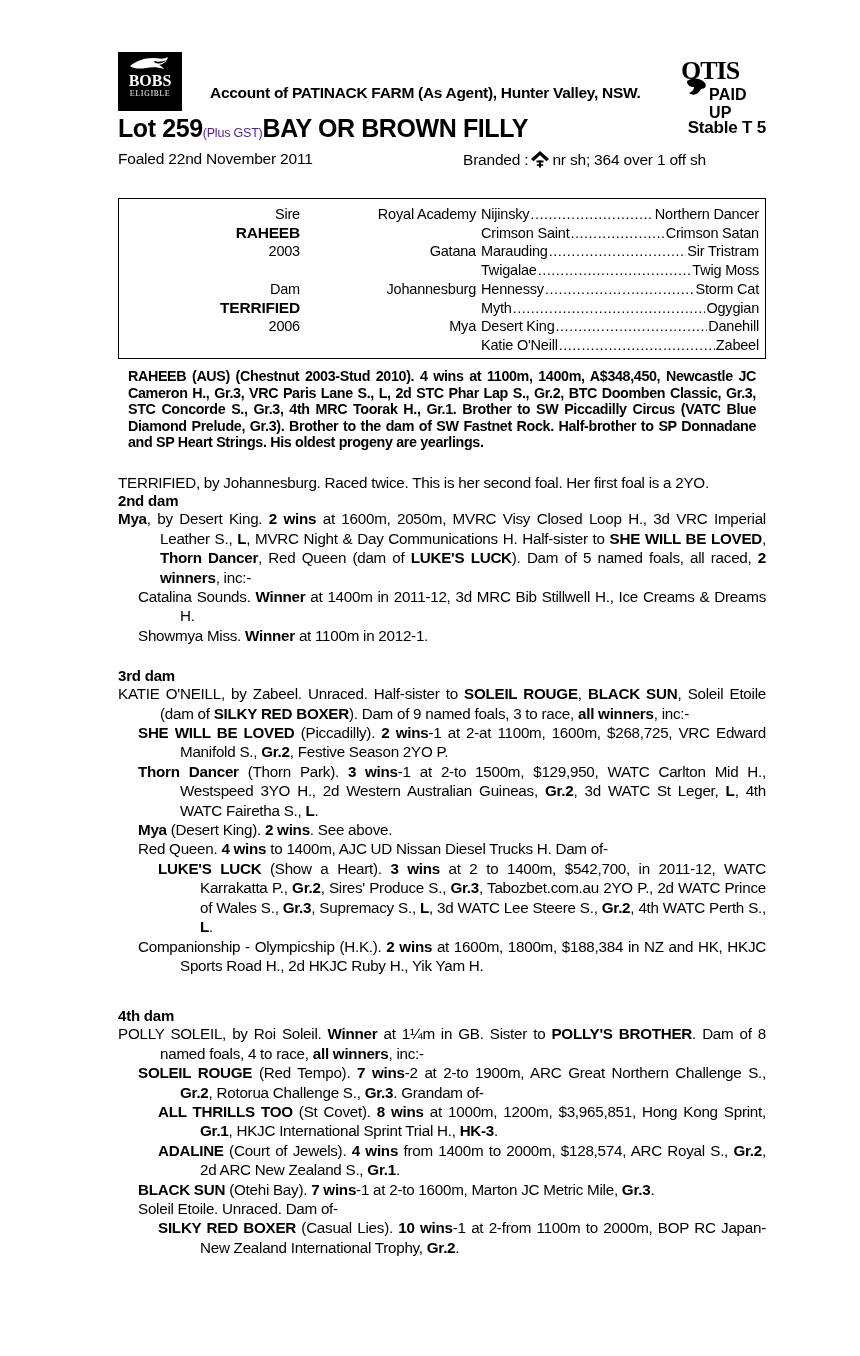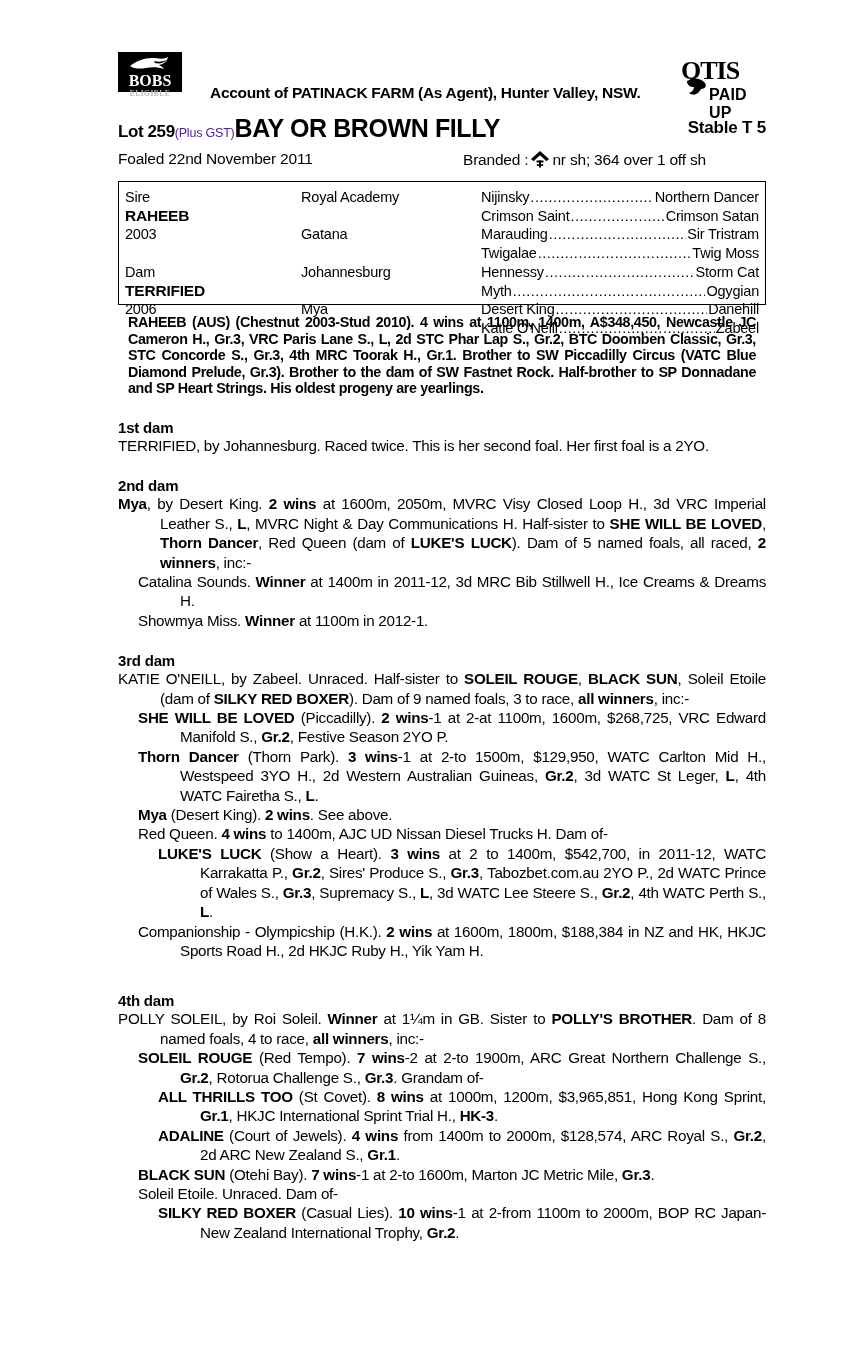--- a/index.html
+++ b/index.html
@@ -25,21 +25,21 @@
   
   .header-row {
     position: relative;
     height: 62px;
   }
   .bobs-logo {
     position: absolute;
     left: 0px;
     top: 52px;
     width: 64px;
-    height: 40px;
+    height: 59px;
     background: #000000;
     color: #ffffff;
     text-align: center;
     box-sizing: border-box;
     padding-top: 2px;
   }
   .bobs-horse {
     display: block;
     margin: 1px auto 0 auto;
   }
@@ -100,21 +100,21 @@
     letter-spacing: 0.2px;
   }
 
   
   .lot-line {
     position: relative;
     margin-top: 52px;
     height: 30px;
   }
   .lot-no {
-    font-size: 17px;
+    font-size: 25px;
     font-weight: bold;
     letter-spacing: -0.4px;
     margin-top: 47px;
   }
   .plus-gst {
     font-size: 12.5px;
     color: #4c1d95;
     letter-spacing: -0.2px;
   }
   .colour-sex {
@@ -146,25 +146,26 @@
     white-space: nowrap;
   }
   .brand-mark {
     display: inline-block;
     vertical-align: -4px;
     margin: 0 2px;
   }
 
   
   .ped-box {
-    margin-top: 7px;
+    margin-top: 24px;
     border: 1.5px solid #000000;
-    height: 124px;
+    height: 161px;
     position: relative;
     box-sizing: border-box;
+    text-align: right;
   }
   .ped-col1, .ped-col2 { position: absolute; }
   .ped-col1 { left: 6px; top: 6px; width: 175px; }
   .ped-col2 { left: 182px; top: 6px; width: 175px; }
   .ped-col3 { position: absolute; left: 362px; top: 6px; right: 6px; }
   .ped-line {
     font-size: 14.5px;
     line-height: 18.7px;
     letter-spacing: -0.2px;
     white-space: nowrap;
@@ -200,21 +201,21 @@
     letter-spacing: -0.35px;
   }
 
   
   .dam-head {
     font-size: 15px;
     font-weight: bold;
     letter-spacing: -0.2px;
   }
   .sec-1st { margin-top: 22px; }
-  .sec-2nd { margin-top: 22px; }
+  .sec-2nd { }
   .sec-3rd { margin-top: 22px; }
   .sec-4th { margin-top: 32px; }
 
   .entry {
     font-size: 15.2px;
     line-height: 19.4px;
     letter-spacing: -0.25px;
     text-align: justify;
     text-indent: 0;
     padding-left: 42px;
@@ -332,21 +333,20 @@
           <span class="leader-dots">................................................................................</span>
           <span class="rname">Zabeel</span>
         </div>
       </div>
   </div>
 
   <div class="sire-summary">RAHEEB (AUS) (Chestnut 2003-Stud 2010). 4 wins at 1100m, 1400m, A$348,450, Newcastle JC Cameron H., Gr.3, VRC Paris Lane S., L, 2d STC Phar Lap S., Gr.2, BTC Doomben Classic, Gr.3, STC Concorde S., Gr.3, 4th MRC Toorak H., Gr.1. Brother to SW Piccadilly Circus (VATC Blue Diamond Prelude, Gr.3). Brother to the dam of SW Fastnet Rock. Half-brother to SP Donnadane and SP Heart Strings. His oldest progeny are yearlings.</div>
 
   <div id="dam-sections">
       <div class="sec-1st">
-        <div class="dam-head">1st dam</div>
         <div class="entry lead0"><span>TERRIFIED, by Johannesburg. Raced twice. This is her second foal. Her first foal is a 2YO.</span></div>
       </div>
       <div class="sec-2nd">
         <div class="dam-head">2nd dam</div>
         <div class="entry lead0"><b>Mya</b><span>, by Desert King. </span><b>2 wins</b><span> at 1600m, 2050m, MVRC Visy Closed Loop H., 3d VRC Imperial Leather S., </span><b>L</b><span>, MVRC Night &amp; Day Communications H. Half-sister to </span><b>SHE WILL BE LOVED</b><span>, </span><b>Thorn Dancer</b><span>, Red Queen (dam of </span><b>LUKE'S LUCK</b><span>). Dam of 5 named foals, all raced, </span><b>2 winners</b><span>, inc:-</span></div>
         <div class="entry lead1"><span>Catalina Sounds. </span><b>Winner</b><span> at 1400m in 2011-12, 3d MRC Bib Stillwell H., Ice Creams &amp; Dreams H.</span></div>
         <div class="entry lead1"><span>Showmya Miss. </span><b>Winner</b><span> at 1100m in 2012-1.</span></div>
       </div>
       <div class="sec-3rd">
         <div class="dam-head">3rd dam</div>

